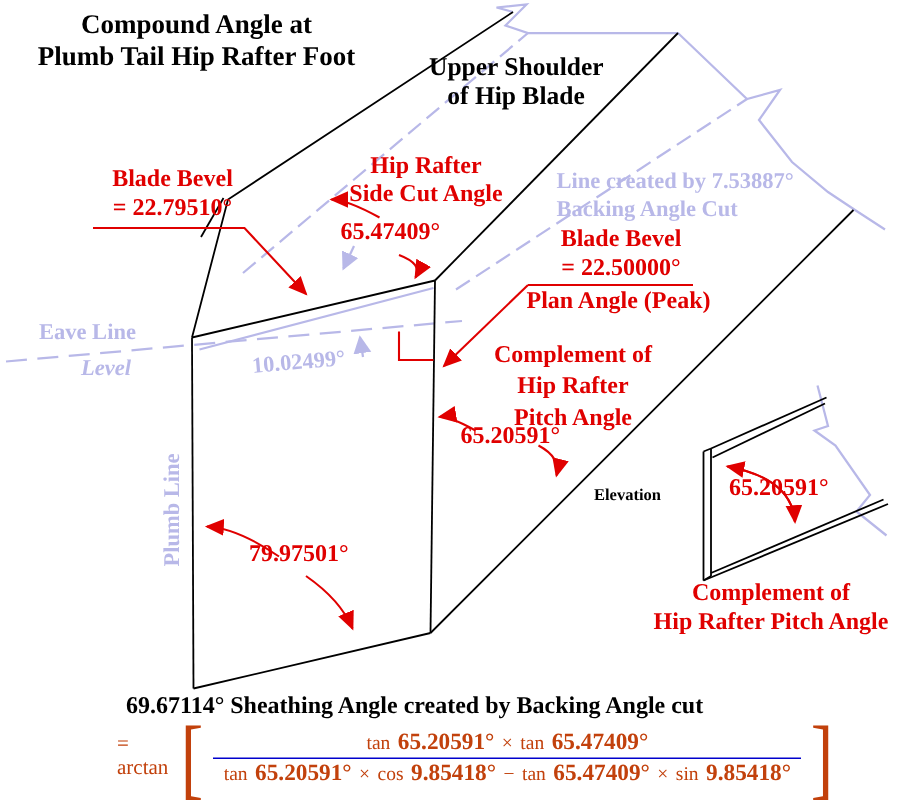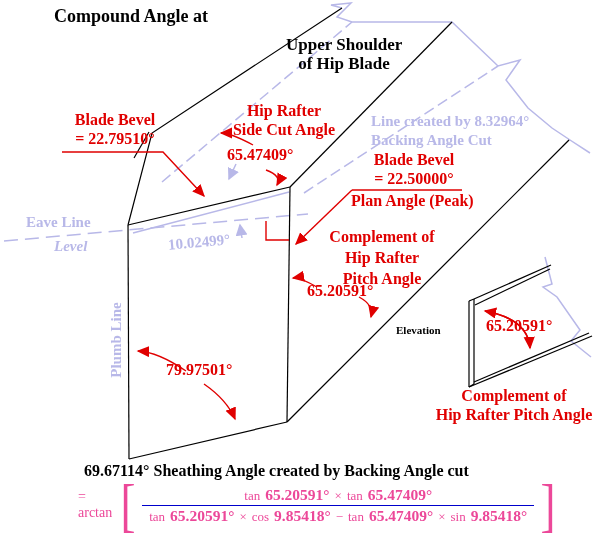--- a/index.html
+++ b/index.html
@@ -13,21 +13,21 @@
   .ctr{text-align:center;}
   .red{color:#e00000;}
   .blu{color:#000000;}
   .lav{color:#b8b8e8;font-size:15px;}
   .blk{color:#000000;}
   .title{font-size:18px;line-height:21px;}
   .c3{line-height:21px;}
   .rot90{transform:translate(-50%,-50%) rotate(-90deg);transform-origin:center;}
   .tilt{transform:rotate(-5deg);}
   
-  #formula{position:absolute;left:78px;top:482px;display:flex;align-items:center;gap:4px;color:#ec4899;}
+  #formula{position:absolute;left:78px;top:482px;display:flex;align-items:center;gap:4px;color:#c2410c;}
   .fn{font-size:13px;font-weight:normal;}
   .nb{font-size:15.5px;font-weight:bold;}
   .lhs{font-size:14px;font-weight:normal;padding-right:2px;}
   .bracket{font-size:60px;font-weight:normal;line-height:46px;transform:scaleX(.75);}
   .frac{display:inline-flex;flex-direction:column;align-items:center;justify-content:flex-end;}
   .frow{display:flex;align-items:baseline;gap:5px;padding:1px 7px;}
   .fbot{border-top:1.6px solid #0000cc;}
   .sheath{font-size:16px;}
 </style>
 </head>
@@ -89,41 +89,42 @@
     <path d="M359,297 Q374,305 371,317" marker-end="url(#ar)"></path>
     <path d="M186,371 Q158,352 138,351" marker-end="url(#ar)"></path>
     <path d="M204,384 Q227,400 235,419" marker-end="url(#ar)"></path>
     <path d="M530,348 Q528,319 485,311" marker-end="url(#ar)"></path>
     <path d="M485,311 Q528,319 530,348" marker-end="url(#ar)"></path>
   </g>
 </svg>
 
 <div class="lbl blk ctr title" style="left:9px;top:6px;width:244px;">
   <div>Compound Angle at</div>
+  <div>Plumb Tail Hip Rafter Foot</div>
 </div>
 
 <div class="lbl blk ctr" style="left:286px;top:35px;width:116px;font-size:17px;">
   <div>Upper Shoulder</div>
   <div>of Hip Blade</div>
 </div>
 
 <div class="lbl red ctr" style="left:56px;top:110px;width:118px;">
   <div>Blade Bevel</div>
   <div>= 22.79510°</div>
 </div>
 
 <div class="lbl red ctr" style="left:220px;top:101px;width:128px;">
   <div>Hip Rafter</div>
   <div>Side Cut Angle</div>
 </div>
 
 <div class="lbl red" style="left:227px;top:145px;">65.47409°</div>
 
 <div class="lbl lav" style="left:371px;top:112px;">
-  <div>Line created by 8.32964°</div>
+  <div>Line created by 7.53887°</div>
   <div>Backing Angle Cut</div>
 </div>
 
 <div class="lbl red ctr" style="left:362px;top:150px;width:104px;">
   <div>Blade Bevel</div>
   <div>= 22.50000°</div>
 </div>
 
 <div class="lbl red" style="left:351px;top:191px;">Plan Angle (Peak)</div>
 

